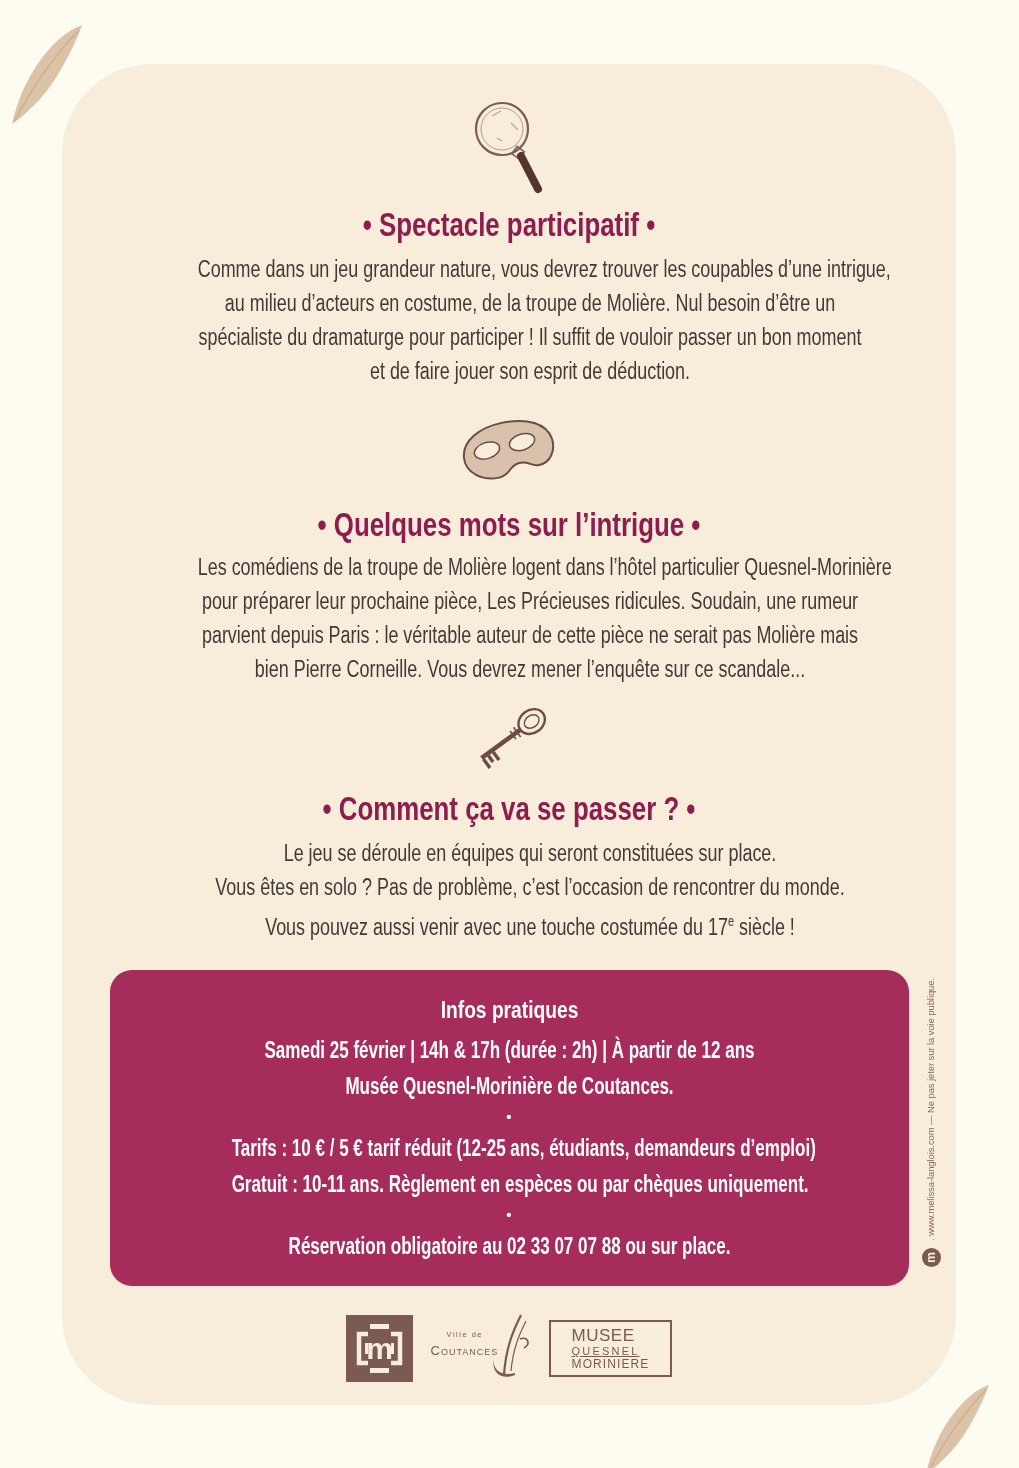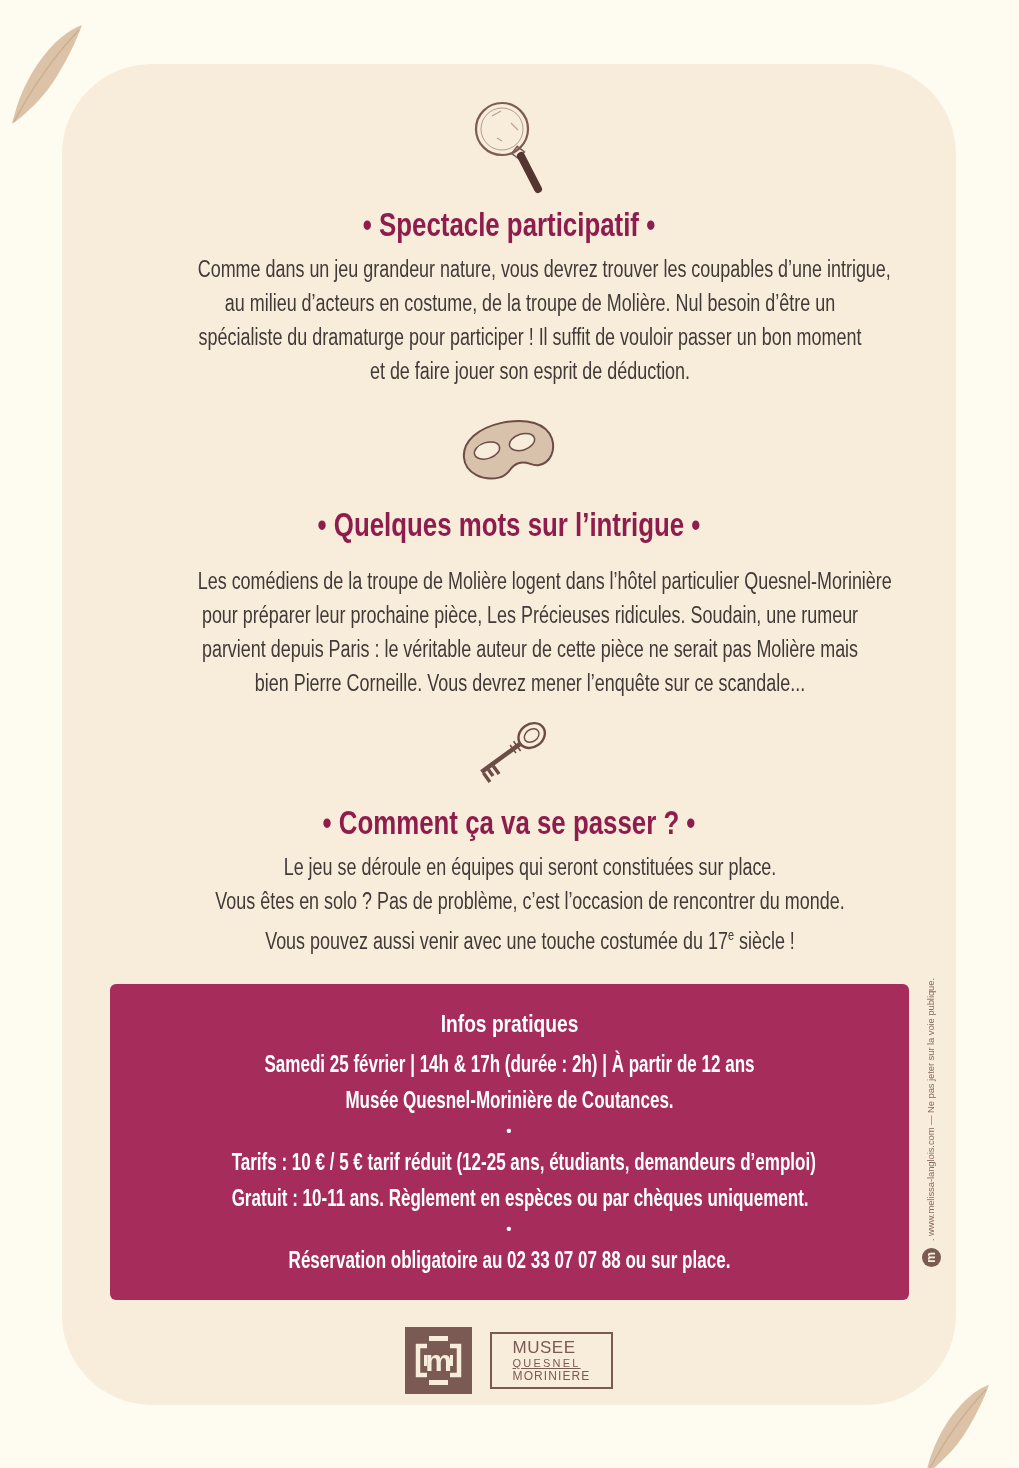--- a/index.html
+++ b/index.html
@@ -24,31 +24,31 @@
 
   .sec-title{
     margin-top:6px;text-align:center;white-space:nowrap;
     font-size:34px;line-height:48px;font-weight:bold;color:#8e1d4d;
     transform:scaleX(0.76);
   }
   .t2{margin-top:2px;}
   .t3{margin-top:10px;}
 
   .para{margin-top:4px;padding-left:42px;}
-  .p2{margin-top:16px;}
+  .p2{margin-top:2px;}
   .line{
     text-align:center;white-space:nowrap;
     font-size:23px;line-height:34px;color:#413a37;
     transform:scaleX(0.78);
   }
   .line sup{font-size:14px;}
 
   .infos{
     margin:26px auto 0;width:751px;padding:24px 24px 22px;
-    background:#a52c5b;border-radius:6px;color:#ffffff;text-align:center;
+    background:#a52c5b;border-radius:22px;color:#ffffff;text-align:center;
   }
   .infos-title{
     font-size:24px;line-height:32px;font-weight:bold;margin-bottom:6px;
     white-space:nowrap;transform:scaleX(0.8);
   }
   .iline{
     font-size:23px;line-height:36px;font-weight:bold;white-space:nowrap;
     transform:scaleX(0.74);
   }
   .dotline{font-size:15px;line-height:26px;font-weight:bold;}
@@ -166,20 +166,30 @@
     <svg width="67" height="67" viewBox="0 0 67 67">
       <rect width="67" height="67" fill="#7a5a52"></rect>
       <rect x="24" y="9" width="19" height="5" fill="#f8ecdb"></rect>
       <rect x="24" y="53" width="19" height="5" fill="#f8ecdb"></rect>
       <path d="M22,19 H13 V48 H22" fill="none" stroke="#f8ecdb" stroke-width="4.5"></path>
       <path d="M45,19 H54 V48 H45" fill="none" stroke="#f8ecdb" stroke-width="4.5"></path>
       <rect x="19" y="28" width="3" height="11" fill="#f8ecdb"></rect>
       <rect x="45" y="28" width="3" height="11" fill="#f8ecdb"></rect>
       <text x="33.5" y="44" font-size="30" font-weight="bold" fill="#f8ecdb" text-anchor="middle" font-family="Liberation Sans, sans-serif">m</text>
     </svg>
+    <div class="coutances">
+      <div class="ville">Ville de</div>
+      <div class="cname">Coutances</div>
+      <svg width="40" height="72" viewBox="0 0 40 72">
+        <path d="M30,2 C22,18 15,34 13,62" fill="none" stroke="#7a5a52" stroke-width="2.2"></path>
+        <path d="M35,8 C28,22 22,36 20,58" fill="none" stroke="#7a5a52" stroke-width="1.2"></path>
+        <path d="M24,60 C10,64 1,56 3,46 C0,58 9,68 24,62 Z" fill="#7a5a52"></path>
+        <path d="M29,26 C37,23 40,31 33,35" fill="none" stroke="#7a5a52" stroke-width="1.6"></path>
+      </svg>
+    </div>
     <div class="musee">
       <div class="ml1">MUSEE</div>
       <div class="ml2">QUESNEL</div>
       <div class="ml3">MORINIERE</div>
     </div>
   </div>
 
   <div class="credit">. www.melissa-langlois.com — Ne pas jeter sur la voie publique.</div>
   <div class="credit-mark">m</div>
 

